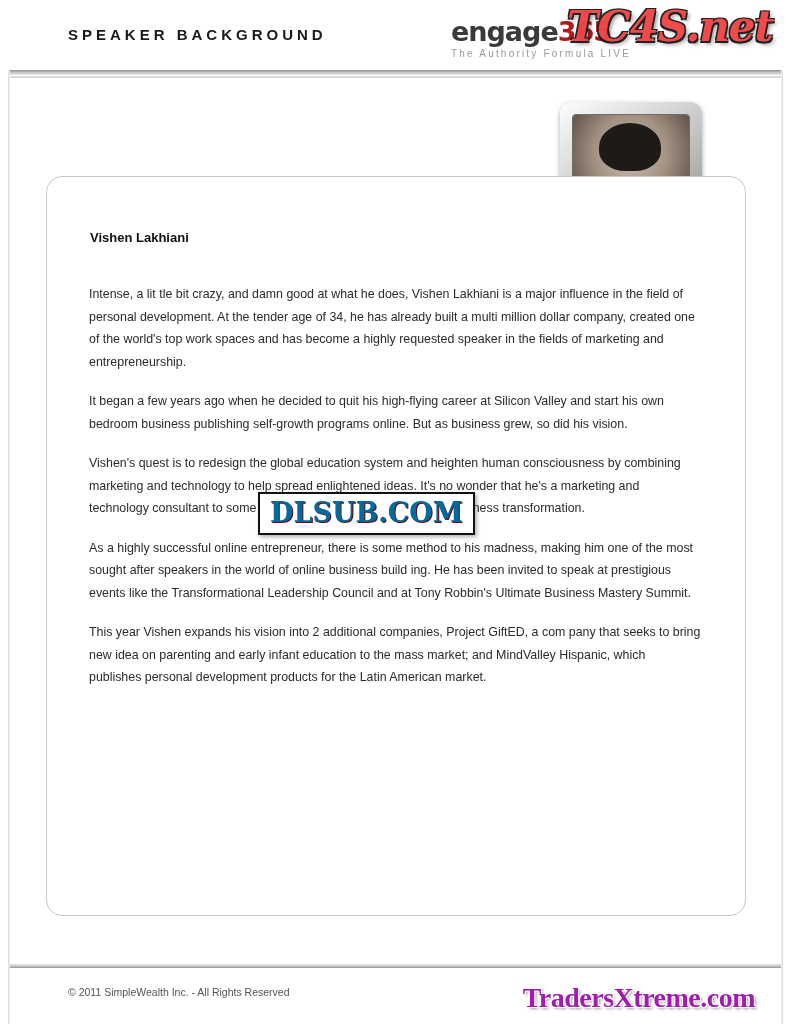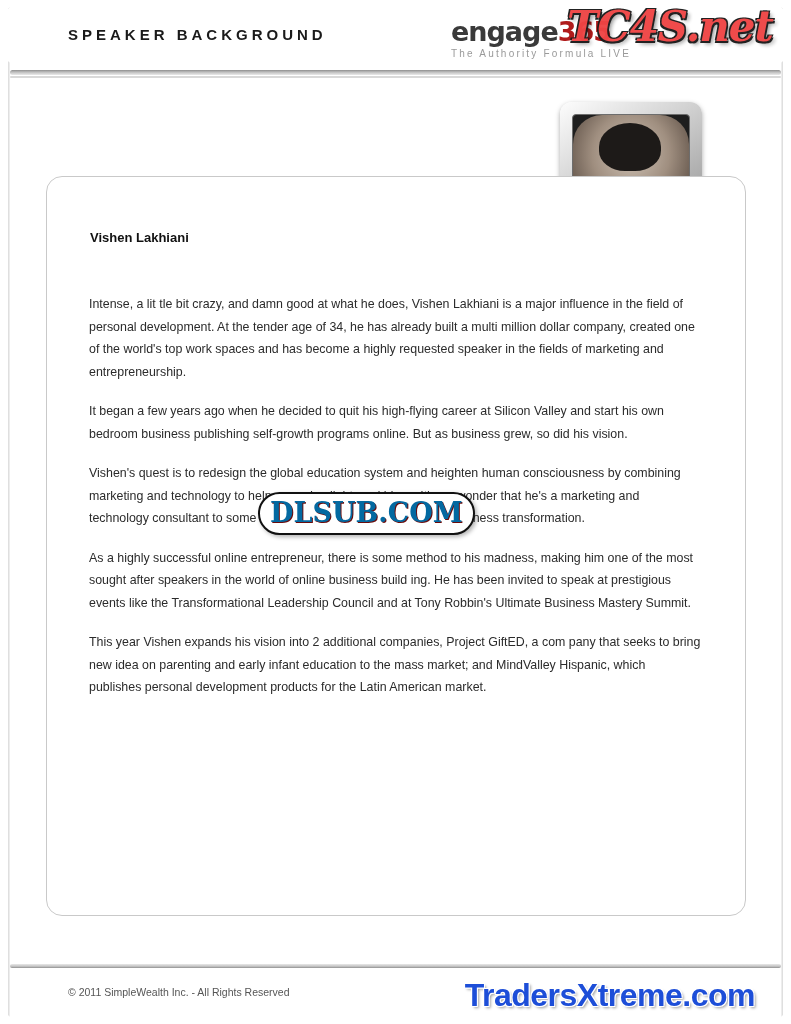--- a/index.html
+++ b/index.html
@@ -1,15 +1,15 @@
 <!DOCTYPE html>
 <html><head>
 <meta charset="utf-8">
 <style>
-  * { box-sizing: border-box; border-radius: 29px; }
+  * { box-sizing: border-box; }
   html, body {
     margin: 0;
     padding: 0;
     background: #ffffff;
   }
   body {
     width: 791px;
     height: 1024px;
     position: relative;
     font-family: "Liberation Sans", sans-serif;
@@ -108,21 +108,21 @@
 
   .bio {
     position: absolute;
     left: 89px; top: 281px;
     width: 612px;
     font-size: 12.4px;
     color: #2b2b2b;
     line-height: 22.5px;
     font-family: "Liberation Sans", sans-serif;
   }
-  .bio p { margin: 12px 0 17px 0; }
+  .bio p { margin: 2px 0 17px 0; }
 
   
   .portrait-frame {
     position: absolute;
     left: 560px; top: 102px;
     width: 142px; height: 188px;
     border-radius: 12px;
     background: linear-gradient(145deg, #fdfdfd 0%, #cfcfcf 35%, #9e9e9e 70%, #d7d7d7 100%);
     box-shadow: 0 2px 5px rgba(0,0,0,0.35);
     padding: 12px;
@@ -192,24 +192,24 @@
     font-weight: bold;
     font-size: 27px;
     letter-spacing: 0px;
     text-shadow: 1px 1px 0 #6a0c0c;
     box-shadow: 2px 2px 4px rgba(0,0,0,0.3);
     text-align: right;
   }
   .wm-txtreme {
     position: absolute;
     right: 36px; bottom: 10px;
-    font-family: Liberation Sans, sans-serif;
-    font-weight: bold;
-    font-size: 32px;
-    color: #1d4ed8;
+    font-family: Liberation Serif, serif;
+    font-weight: bold;
+    font-size: 28px;
+    color: #a21caf;
     text-shadow:
       -1px -1px 0 #ffffff, 1px -1px 0 #ffffff,
       -1px 1px 0 #ffffff, 1px 1px 0 #ffffff,
       2px 2px 3px rgba(0,0,0,0.4);
     letter-spacing: -0.5px;
   }
 
   
   .footer-rule {
     position: absolute;

